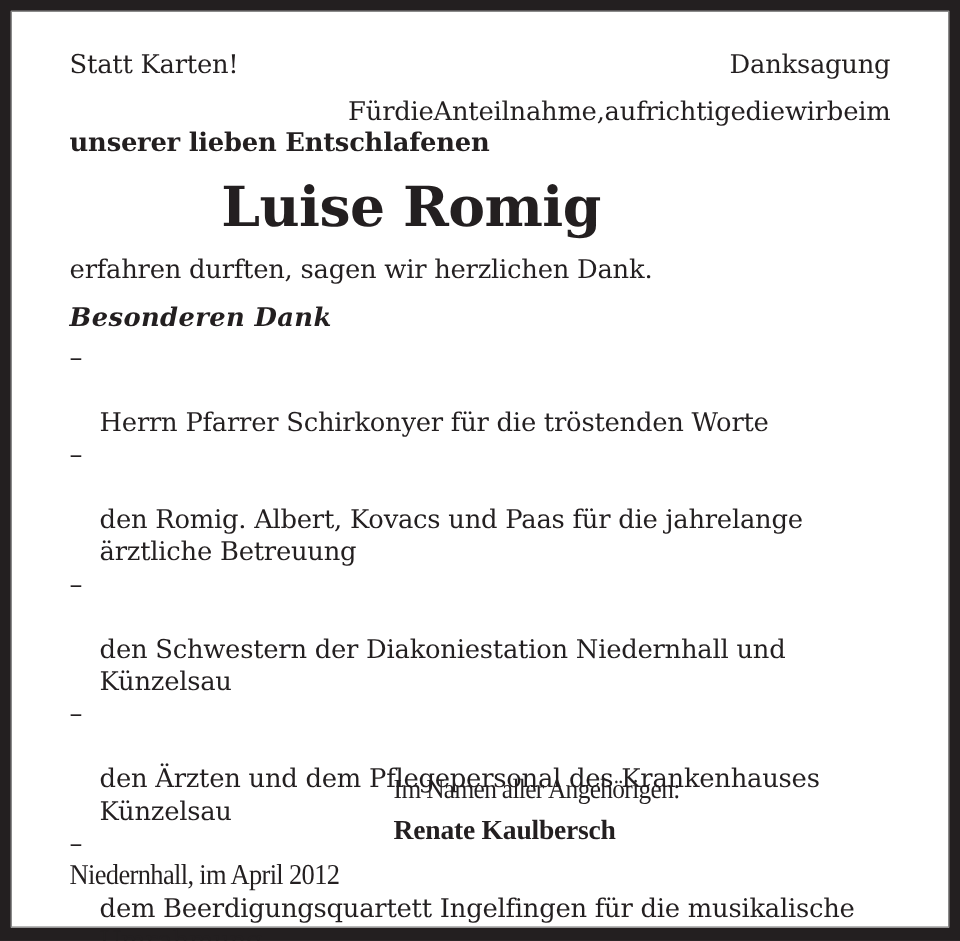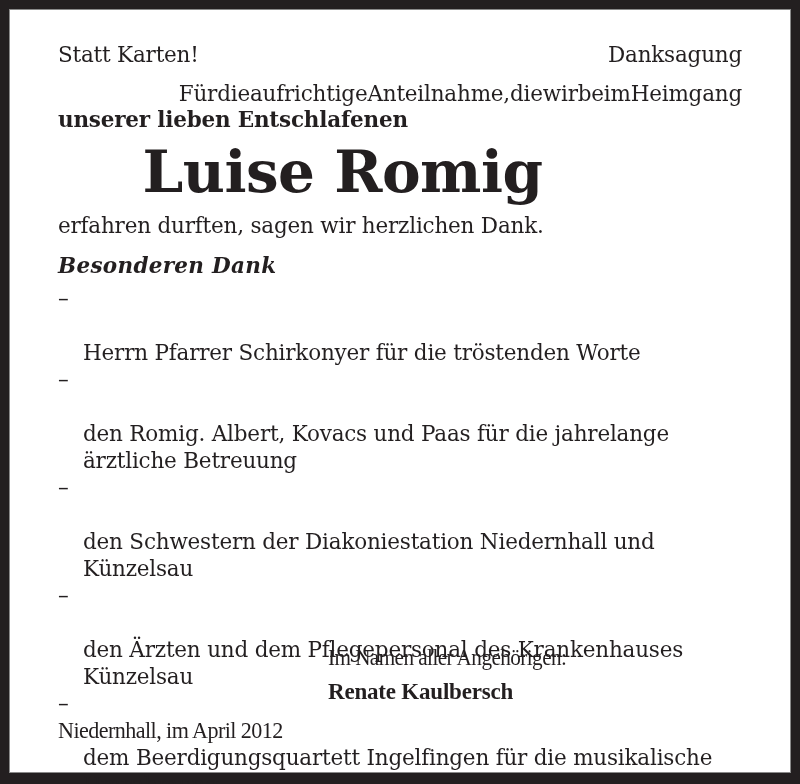--- a/index.html
+++ b/index.html
@@ -46,21 +46,21 @@
       display: flex; justify-content: flex-end;
     }
     .intro2 { left: 58px; top: 107px; font-weight: bold; }
     .name {
       position: absolute;
       left: 0; width: 685px;
       top: 140px;
       text-align: center;
       font-family: "DejaVu Serif", "Liberation Serif", serif;
       font-weight: bold;
-      font-size: 58px;
+      font-size: 46px;
       line-height: 64px;
       letter-spacing: -0.5px;
     }
     .after-name { left: 58px; top: 213px; }
     .thanks-heading {
       left: 58px; top: 253px;
       font-weight: bold;
       font-style: italic;
       letter-spacing: 0.3px;
     }
@@ -115,26 +115,25 @@
 <div class="frame"></div>
 
 <div class="ad">
 
   <div class="line header-left">Statt Karten!</div>
   <div class="line header-right">Danksagung</div>
 
   <div class="line intro1">
     <span>Für</span>
     <span>die</span>
+    <span>Anteilnahme,</span>
     <span>aufrichtige</span>
-    <span>Anteilnahme,</span>
     <span>die</span>
     <span>wir</span>
     <span>beim</span>
-    <span>Heimgang</span>
   </div>
   <div class="line intro2">unserer lieben Entschlafenen</div>
 
   <div class="name">Luise Romig</div>
 
   <div class="line after-name">erfahren durften, sagen wir herzlichen Dank.</div>
 
   <div class="line thanks-heading">Besonderen Dank</div>
 
   <ul class="list">

